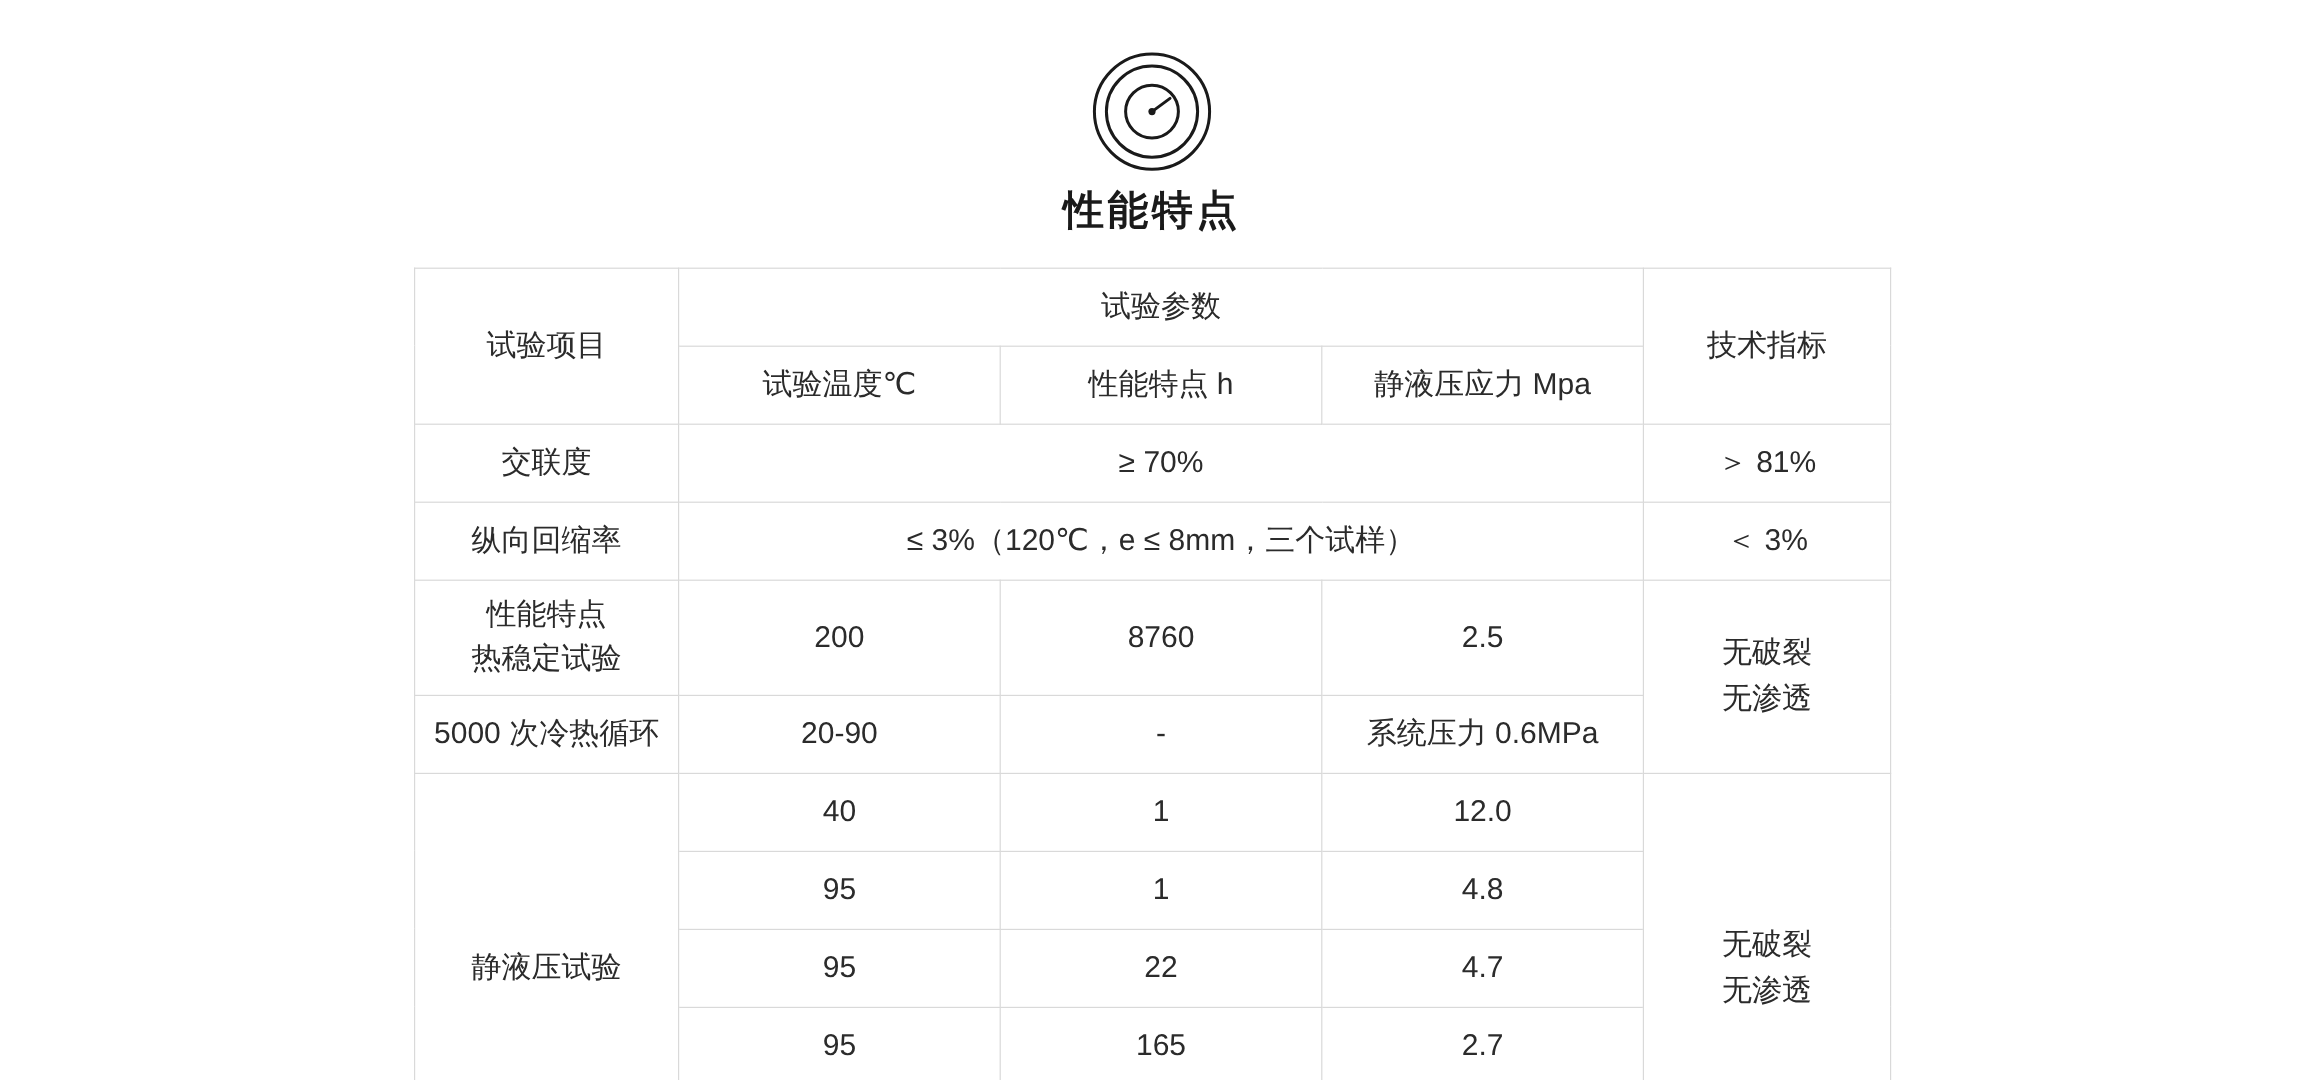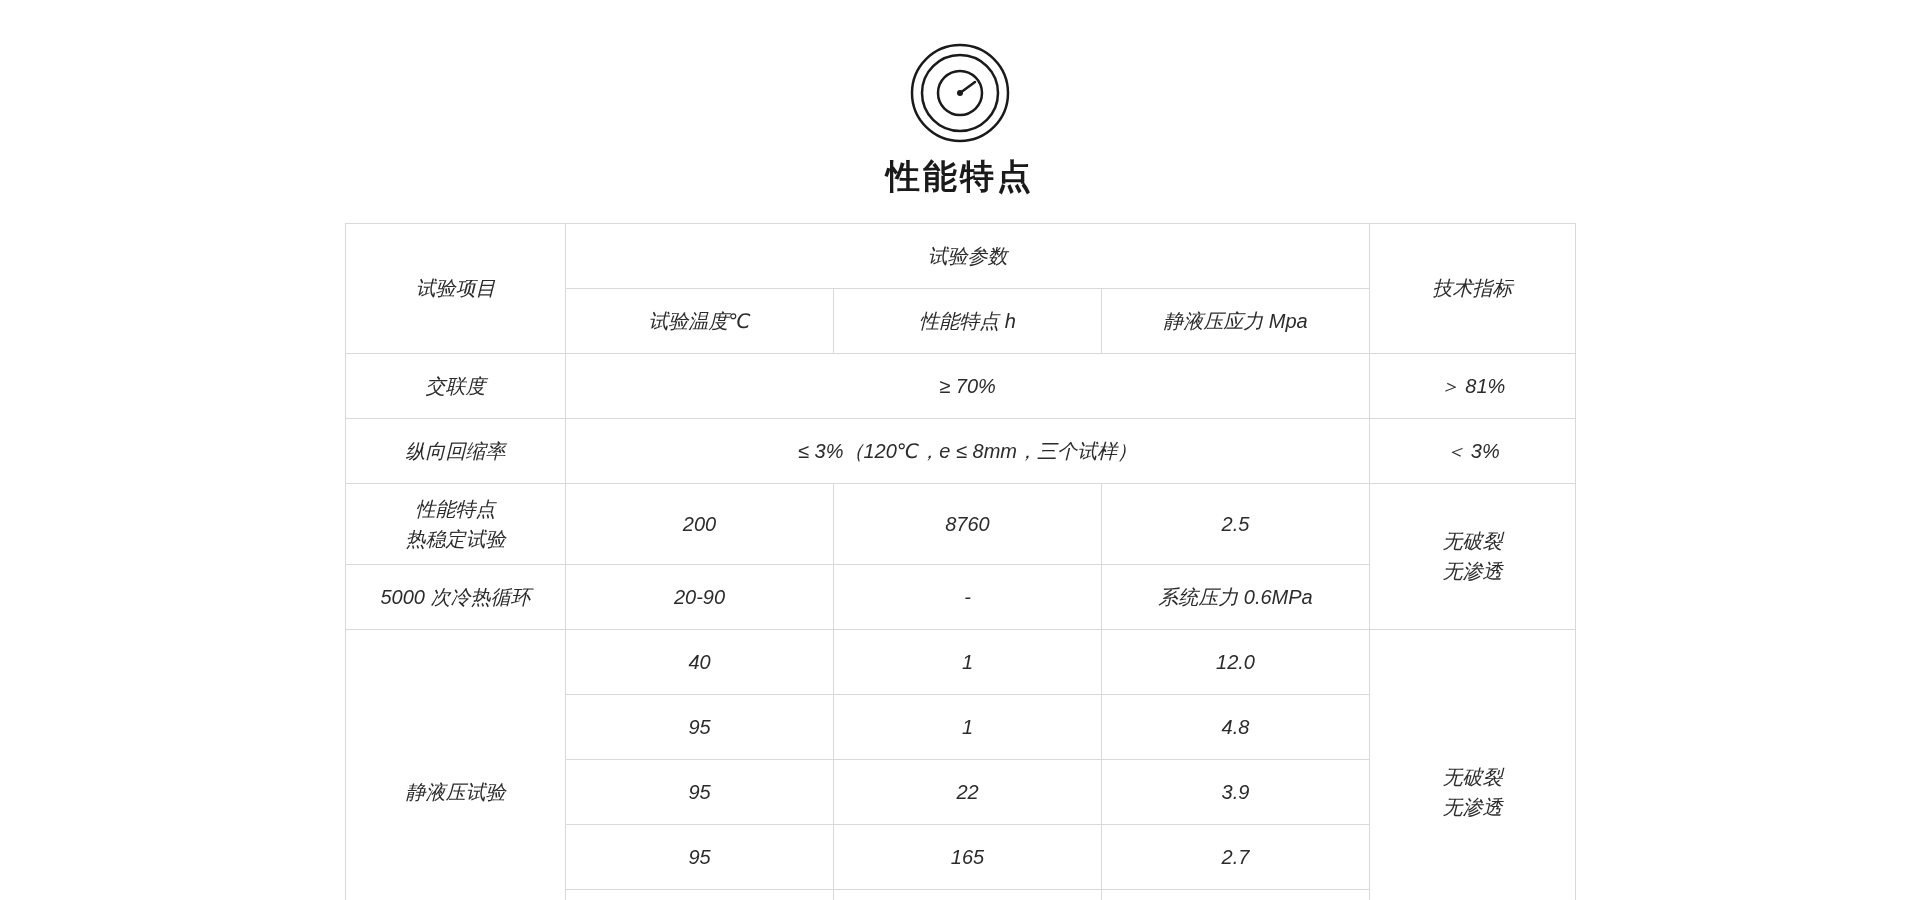--- a/index.html
+++ b/index.html
@@ -48,26 +48,25 @@
     border-collapse: collapse;
     width: 1230px;
     margin: 0 auto;
     table-layout: fixed;
     background: #fff;
   }
   table.spec td {
     border: 1px solid #d9d9d9;
     text-align: center;
     vertical-align: middle;
-    font-size: 20px;
+    font-size: 25px;
     color: #2b2b2b;
     padding: 10px 6px;
     line-height: 1.5;
     height: 44px;
-    font-style: italic;
   }
   .col-item   { width: 220px; }
   .col-p1     { width: 268px; }
   .col-p2     { width: 268px; }
   .col-p3     { width: 268px; }
   .col-index  { width: 206px; }
 
   .tall { height: 58px; }
   .two-line { line-height: 1.45; }
   .nowrap { white-space: nowrap; }
@@ -154,21 +153,21 @@
           </td>
         </tr>
         <tr>
           <td>95</td>
           <td>1</td>
           <td>4.8</td>
         </tr>
         <tr>
           <td>95</td>
           <td>22</td>
-          <td>3.9</td>
+          <td>4.7</td>
         </tr>
         <tr>
           <td>95</td>
           <td>165</td>
           <td>2.7</td>
         </tr>
         <tr>
           <td>95</td>
           <td>1000</td>
           <td>4.4</td>

